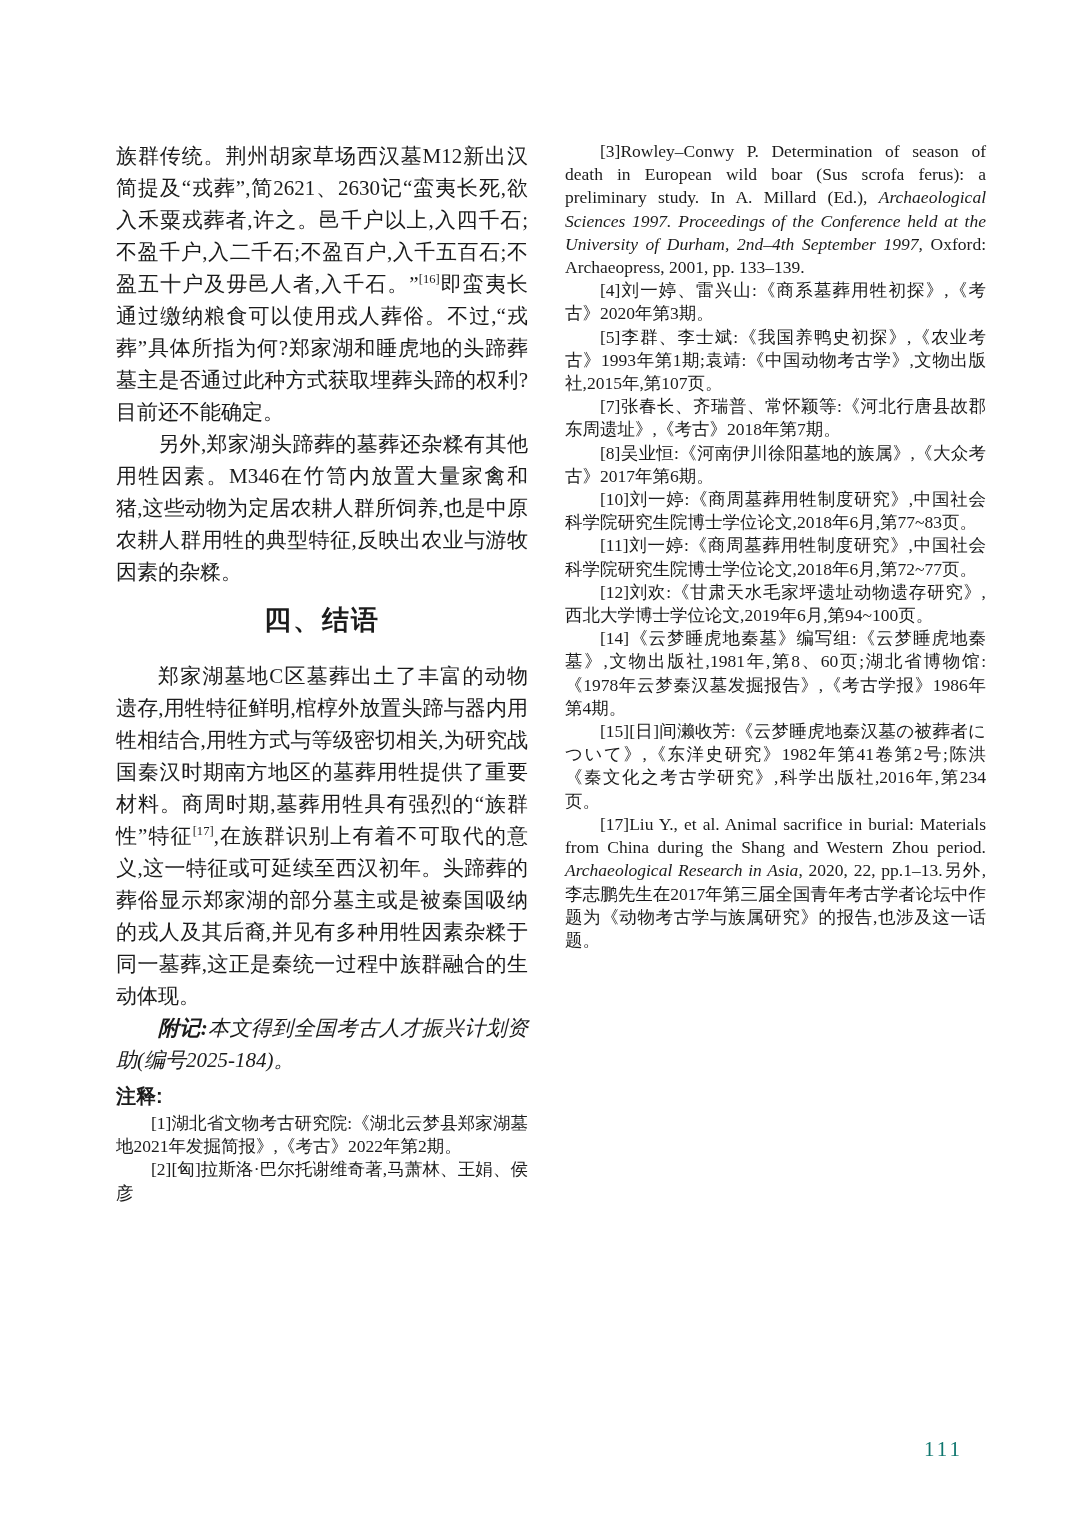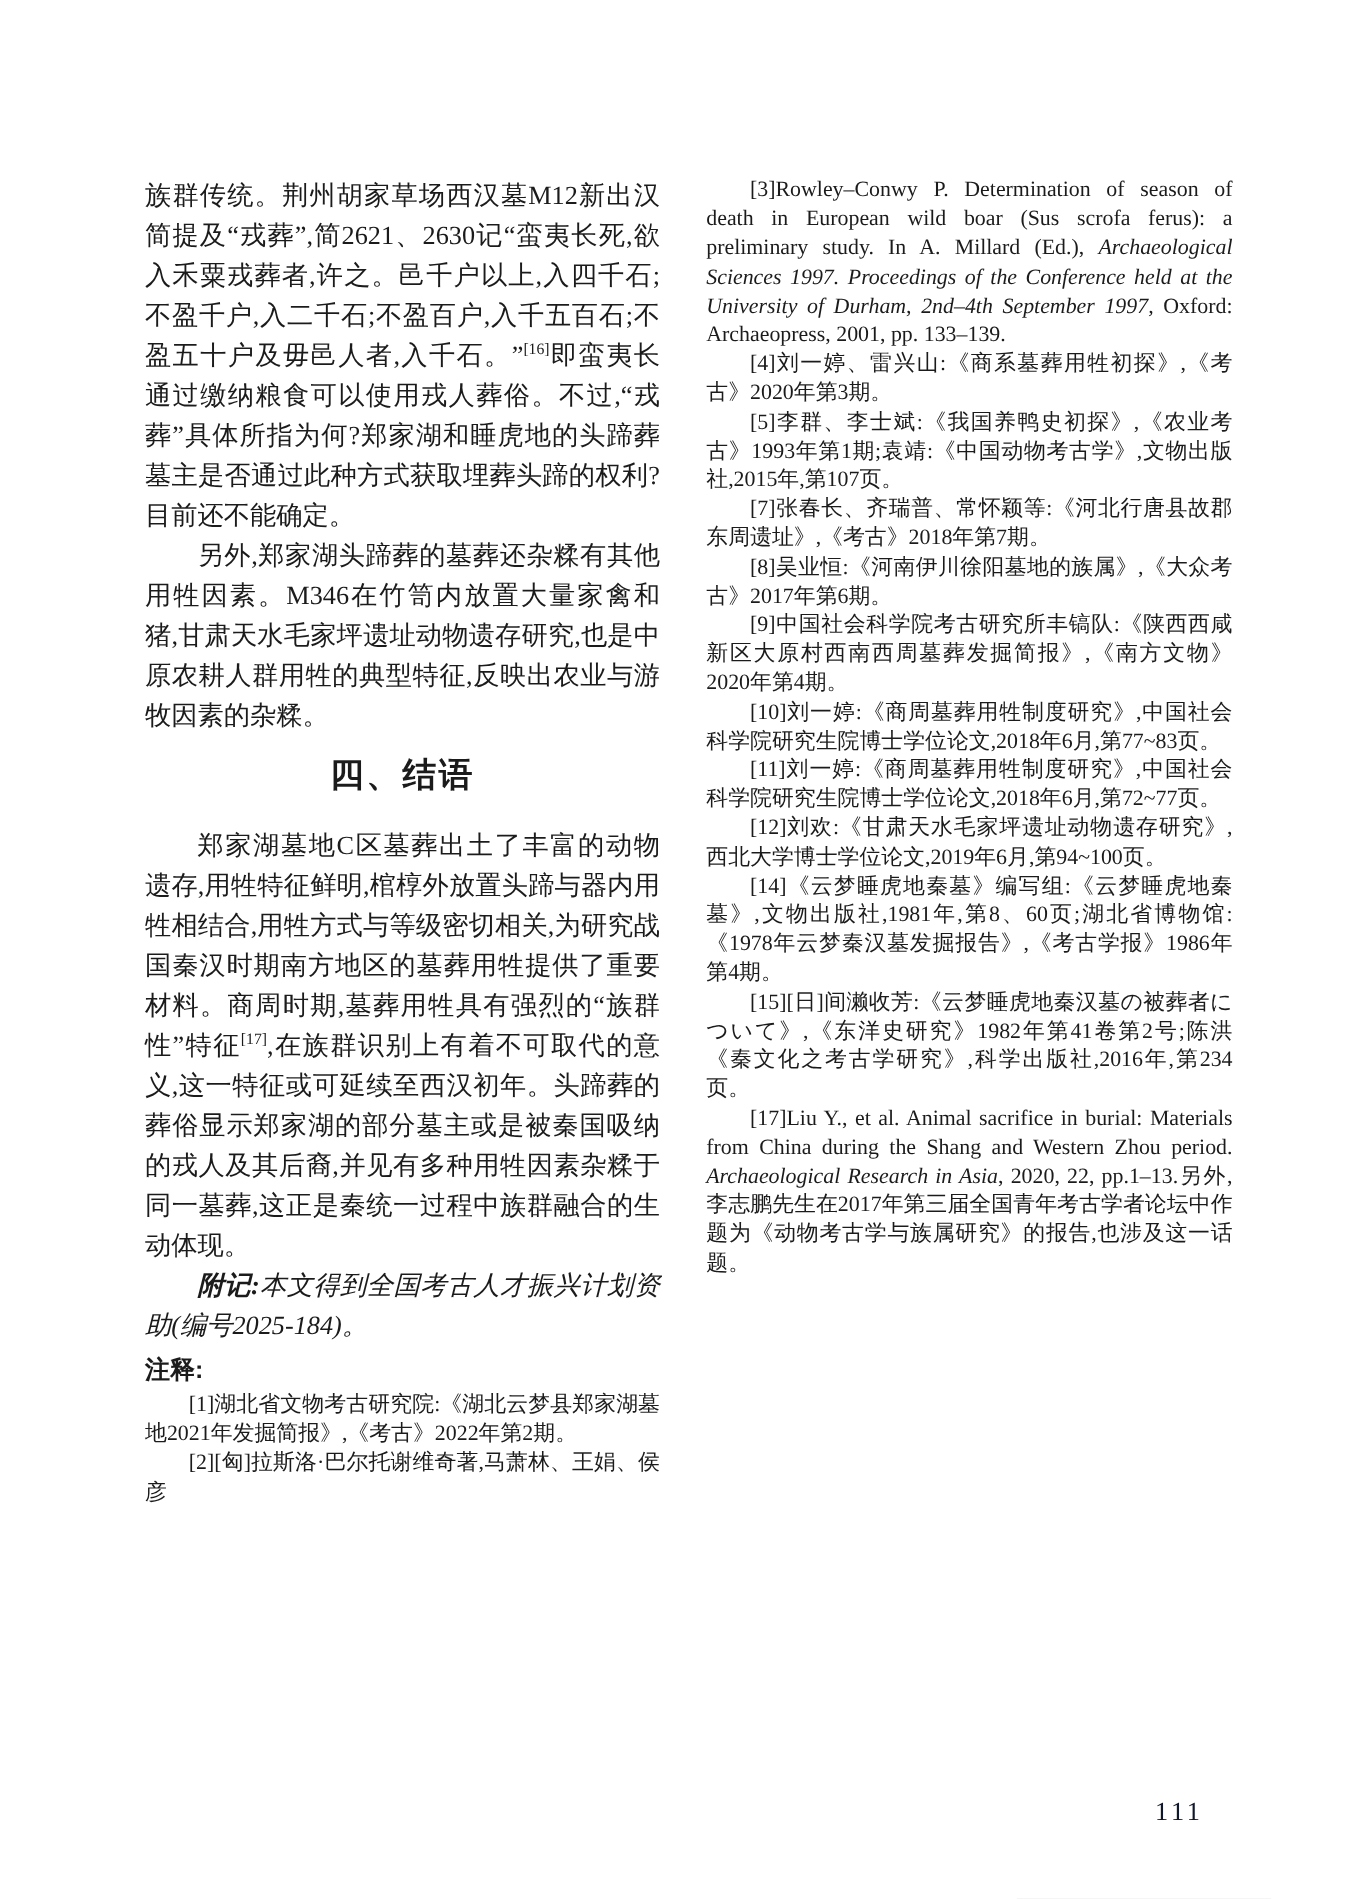--- a/index.html
+++ b/index.html
@@ -57,49 +57,48 @@
   .sup { font-size: 0.6em; vertical-align: super; line-height: 0; }
   .it { font-style: italic; }
   .b { font-weight: bold; }
 
   .page-number {
     position: absolute;
     left: 924px;
     top: 1437px;
     font-size: 21px;
     letter-spacing: 3px;
-    color: #0f172a;
+    color: #0f766e;
   }
 </style>
 </head>
 <body>
 
 <div class="page">
 
   <div class="col col-left">
     <p class="body-para"><span>族群传统。荆州胡家草场西汉墓M12新出汉简提及“戎葬”,简2621、2630记“蛮夷长死,欲入禾粟戎葬者,许之。邑千户以上,入四千石;不盈千户,入二千石;不盈百户,入千五百石;不盈五十户及毋邑人者,入千石。”</span><span class="sup">[16]</span><span>即蛮夷长通过缴纳粮食可以使用戎人葬俗。不过,“戎葬”具体所指为何?郑家湖和睡虎地的头蹄葬墓主是否通过此种方式获取埋葬头蹄的权利?目前还不能确定。</span></p>
-    <p class="body-para indent"><span>另外,郑家湖头蹄葬的墓葬还杂糅有其他用牲因素。M346在竹笥内放置大量家禽和猪,甘肃天水毛家坪遗址动物遗存研究,也是中原农耕人群用牲的典型特征,反映出农业与游牧因素的杂糅。</span></p>
+    <p class="body-para indent"><span>另外,郑家湖头蹄葬的墓葬还杂糅有其他用牲因素。M346在竹笥内放置大量家禽和猪,这些动物为定居农耕人群所饲养,也是中原农耕人群用牲的典型特征,反映出农业与游牧因素的杂糅。</span></p>
     <h2 class="section-heading">四、结语</h2>
     <p class="body-para indent"><span>郑家湖墓地C区墓葬出土了丰富的动物遗存,用牲特征鲜明,棺椁外放置头蹄与器内用牲相结合,用牲方式与等级密切相关,为研究战国秦汉时期南方地区的墓葬用牲提供了重要材料。商周时期,墓葬用牲具有强烈的“族群性”特征</span><span class="sup">[17]</span><span>,在族群识别上有着不可取代的意义,这一特征或可延续至西汉初年。头蹄葬的葬俗显示郑家湖的部分墓主或是被秦国吸纳的戎人及其后裔,并见有多种用牲因素杂糅于同一墓葬,这正是秦统一过程中族群融合的生动体现。</span></p>
     <p class="body-para indent postscript"><span class="b">附记:</span><span>本文得到全国考古人才振兴计划资助(编号2025-184)。</span></p>
     <div class="notes-heading">注释:</div>
     <div>
         <p class="note indent"><span>[1]湖北省文物考古研究院:《湖北云梦县郑家湖墓地2021年发掘简报》,《考古》2022年第2期。</span></p>
         <p class="note indent"><span>[2][匈]拉斯洛·巴尔托谢维奇著,马萧林、王娟、侯彦</span></p>
       </div>
   </div>
 
   <div class="col col-right">
     <div>
         <p class="note indent"><span>[3]Rowley–Conwy P. Determination of season of death in European wild boar (Sus scrofa ferus): a preliminary study. In A. Millard  (Ed.), </span><span class="it">Archaeological Sciences 1997. Proceedings of the Conference held at the University of Durham, 2nd–4th September 1997,</span><span> Oxford: Archaeopress, 2001, pp. 133–139.</span></p>
         <p class="note indent"><span>[4]刘一婷、雷兴山:《商系墓葬用牲初探》,《考古》2020年第3期。</span></p>
         <p class="note indent"><span>[5]李群、李士斌:《我国养鸭史初探》,《农业考古》1993年第1期;袁靖:《中国动物考古学》,文物出版社,2015年,第107页。</span></p>
         <p class="note indent"><span>[7]张春长、齐瑞普、常怀颖等:《河北行唐县故郡东周遗址》,《考古》2018年第7期。</span></p>
         <p class="note indent"><span>[8]吴业恒:《河南伊川徐阳墓地的族属》,《大众考古》2017年第6期。</span></p>
-        <p class="note indent"><span>[9]中国社会科学院考古研究所丰镐队:《陕西西咸新区大原村西南西周墓葬发掘简报》,《南方文物》2020年第4期。</span></p>
         <p class="note indent"><span>[10]刘一婷:《商周墓葬用牲制度研究》,中国社会科学院研究生院博士学位论文,2018年6月,第77~83页。</span></p>
         <p class="note indent"><span>[11]刘一婷:《商周墓葬用牲制度研究》,中国社会科学院研究生院博士学位论文,2018年6月,第72~77页。</span></p>
         <p class="note indent"><span>[12]刘欢:《甘肃天水毛家坪遗址动物遗存研究》,西北大学博士学位论文,2019年6月,第94~100页。</span></p>
         <p class="note indent"><span>[14]《云梦睡虎地秦墓》编写组:《云梦睡虎地秦墓》,文物出版社,1981年,第8、60页;湖北省博物馆:《1978年云梦秦汉墓发掘报告》,《考古学报》1986年第4期。</span></p>
         <p class="note indent"><span>[15][日]间濑收芳:《云梦睡虎地秦汉墓の被葬者について》,《东洋史研究》1982年第41卷第2号;陈洪《秦文化之考古学研究》,科学出版社,2016年,第234页。</span></p>
         <p class="note indent"><span>[17]Liu Y., et al. Animal sacrifice in burial: Materials from China during the Shang and Western Zhou period. </span><span class="it">Archaeological Research in Asia</span><span>, 2020, 22, pp.1–13.另外,李志鹏先生在2017年第三届全国青年考古学者论坛中作题为《动物考古学与族属研究》的报告,也涉及这一话题。</span></p>
       </div>
   </div>
 
   <div class="page-number">111</div>

